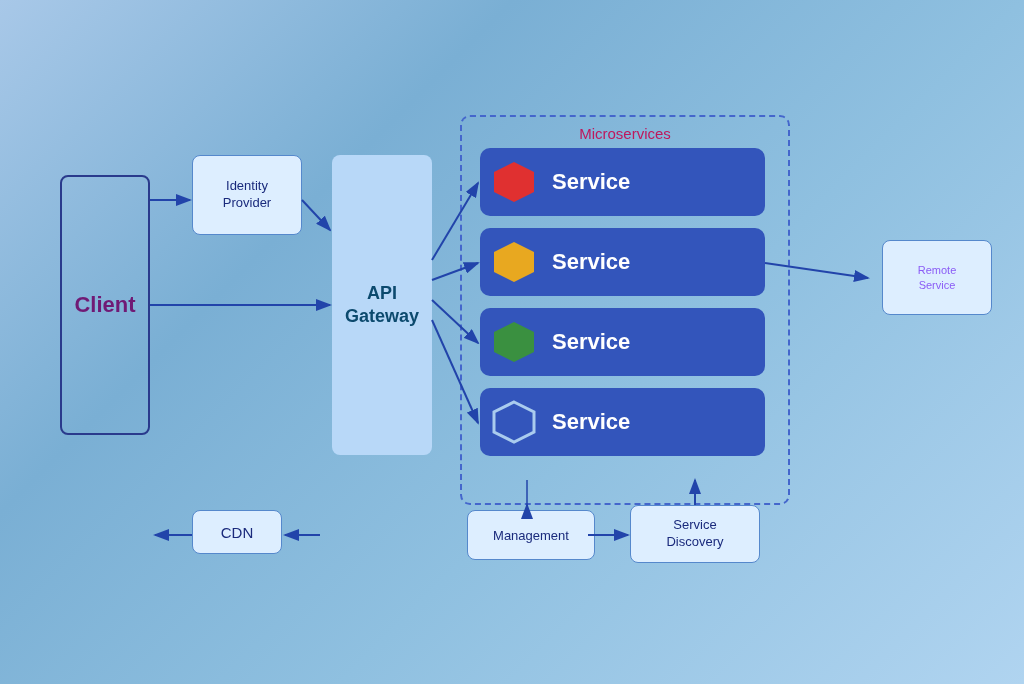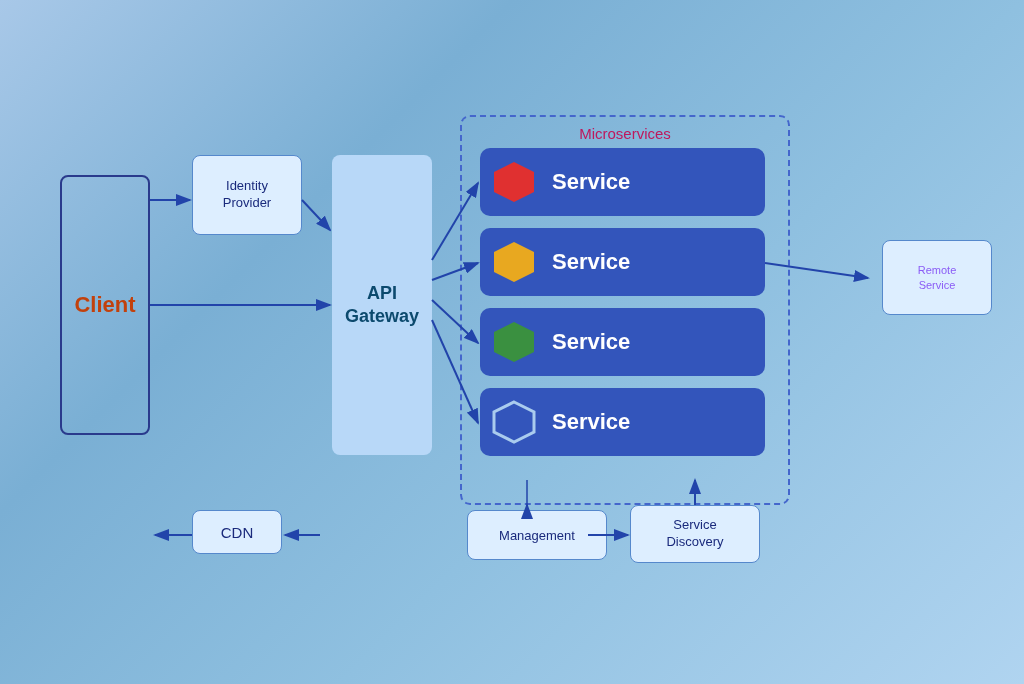--- a/index.html
+++ b/index.html
@@ -30,21 +30,21 @@
       border-radius: 8px;
       background: transparent;
       display: flex;
       align-items: center;
       justify-content: center;
     }
 
     .client-label {
       font-size: 22px;
       font-weight: bold;
-      color: #c2410c;
+      color: #701a75;
     }
 
     
     .identity-box {
       position: absolute;
       left: 192px;
       top: 155px;
       width: 110px;
       height: 80px;
       border: 1.5px solid #5588cc;
@@ -199,21 +199,21 @@
     .static-label {
       font-size: 13px;
       color: #1a2a7c;
     }
 
     
     .management-box {
       position: absolute;
       left: 467px;
       top: 510px;
-      width: 140px;
+      width: 128px;
       height: 50px;
       border: 1.5px solid #5588cc;
       border-radius: 8px;
       background: #ddeeff;
       display: flex;
       align-items: center;
       justify-content: center;
     }
 
     .management-label {

